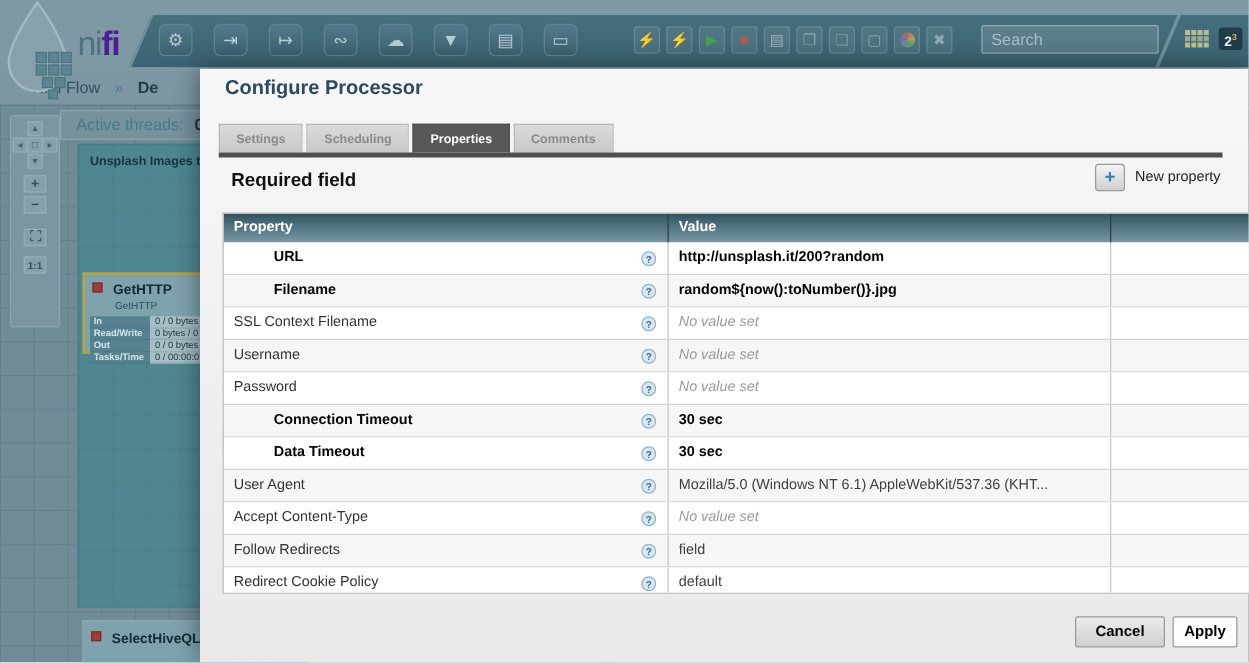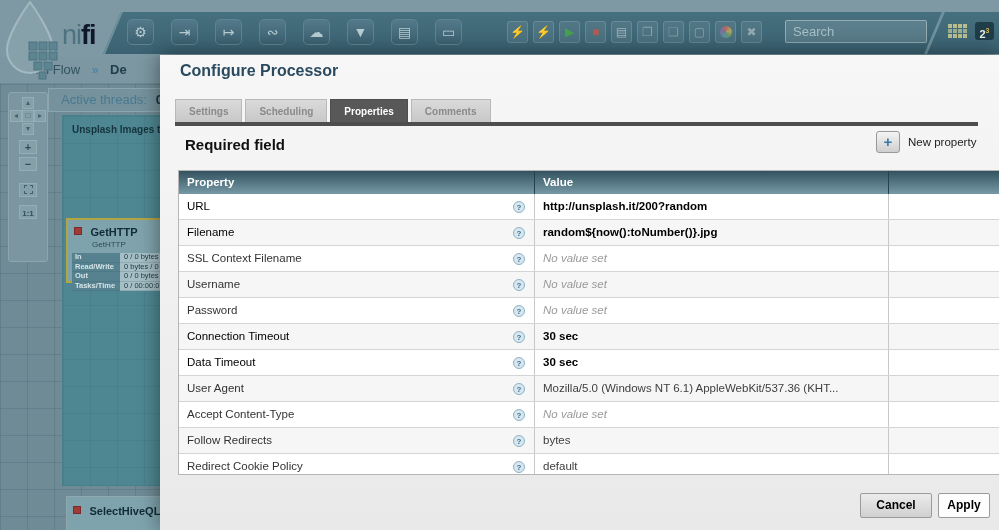--- a/index.html
+++ b/index.html
@@ -8,21 +8,21 @@
 
   
   .header { position:absolute; left:0; top:0; width:999px; height:84px; background:#7e99a3; }
   .toolbar-bar { position:absolute; left:103px; top:12px; right:0; height:42px;
     background:linear-gradient(#47707f,#3a6272);
     clip-path:polygon(18px 0, 100% 0, 100% 100%, 0 100%); }
   .toolbar-bar::before { content:""; position:absolute; left:6px; top:0; width:5px; height:100%;
     background:#6d919d; transform:skewX(-23deg); }
   .brand { position:absolute; left:62px; top:20px; font-size:27px; letter-spacing:-1px; z-index:3; }
   .brand .b1 { color:#4d7280; }
-  .brand .b2 { color:#0f172a; font-weight:bold; }
+  .brand .b2 { color:#4c1d95; font-weight:bold; }
   .logo-svg { position:absolute; left:2px; top:0; z-index:3; }
 
   .component-group { position:absolute; left:24px; top:7px; display:flex; gap:17px; }
   .tb-icon { width:27px; height:26px; border-radius:5px; background:linear-gradient(#53798a,#3c6170);
     border:1px solid #5d8492; color:#b7cbd2; font-size:14px; line-height:24px; text-align:center; }
   .action-group { position:absolute; left:404px; top:9px; display:flex; gap:5px; }
   .act-icon { width:21px; height:22px; border-radius:3px; background:rgba(255,255,255,0.07);
     border:1px solid rgba(255,255,255,0.14); font-size:12px; line-height:20px; text-align:center; }
   .wheel { display:inline-block; width:12px; height:12px; border-radius:50%; margin-top:4px;
     background:conic-gradient(#b06a62,#b3a25c,#6b9a68,#5d8da0,#7a6f9c,#b06a62); }
@@ -108,21 +108,21 @@
     border:1px solid #b5b5b5; background:#fff; }
   .thead { display:flex; height:23px; background:linear-gradient(#32525f,#7799a6); }
   .thcell { color:#fff; font-size:11.5px; font-weight:bold; line-height:23px; padding-left:8px;
     border-right:1px solid #24424e; }
   .c1 { width:356px; } .c2 { width:354px; } .c3 { width:88px; border-right:none; }
   .trow { display:flex; height:26px; border-bottom:1px solid #d4d4d4; background:#fff; }
   .trow.alt { background:#f6f6f6; }
   .tcell { font-size:11.5px; line-height:25px; padding-left:8px; border-right:1px solid #c8c8c8;
     white-space:nowrap; overflow:hidden; position:relative; }
   .tcell.prop { width:356px; color:#333; }
-  .tcell.prop.req span[data-name="property-name"] { font-weight:normal; color:#000; }
+  .tcell.prop.req span[data-name="property-name"] { font-weight:bold; color:#000;margin-left:32px; }
   .tcell.val { width:354px; }
   .tcell.extra { width:88px; border-right:none; }
   .val.set-strong { font-weight:bold; color:#000; }
   .val.set { color:#404040; }
   .val.empty { color:#9a9a9a; font-style:italic; }
   .help { position:absolute; right:9px; top:7px; width:12px; height:12px; border-radius:50%;
     background:#d7e7f0; border:1px solid #8fb2c7; color:#3e6e8e; font-size:8px; font-weight:bold;
     line-height:11px; text-align:center; }
 
   .btn { position:absolute; top:438px; height:25px; border:1px solid #9a9a9a; border-radius:2px;
@@ -315,21 +315,21 @@
             <div class="tcell val set" data-name="property-value-cell"><span data-name="property-value">Mozilla/5.0 (Windows NT 6.1) AppleWebKit/537.36 (KHT...</span></div>
             <div class="tcell extra" data-name="row-extra-cell"></div>
           </div>
           <div class="trow" data-name="property-row">
             <div class="tcell prop" data-name="property-name-cell"><span data-name="property-name">Accept Content-Type</span><span class="help" data-name="help-icon">?</span></div>
             <div class="tcell val empty" data-name="property-value-cell"><span data-name="property-value">No value set</span></div>
             <div class="tcell extra" data-name="row-extra-cell"></div>
           </div>
           <div class="trow alt" data-name="property-row">
             <div class="tcell prop" data-name="property-name-cell"><span data-name="property-name">Follow Redirects</span><span class="help" data-name="help-icon">?</span></div>
-            <div class="tcell val set" data-name="property-value-cell"><span data-name="property-value">bytes</span></div>
+            <div class="tcell val set" data-name="property-value-cell"><span data-name="property-value">field</span></div>
             <div class="tcell extra" data-name="row-extra-cell"></div>
           </div>
           <div class="trow" data-name="property-row">
             <div class="tcell prop" data-name="property-name-cell"><span data-name="property-name">Redirect Cookie Policy</span><span class="help" data-name="help-icon">?</span></div>
             <div class="tcell val set" data-name="property-value-cell"><span data-name="property-value">default</span></div>
             <div class="tcell extra" data-name="row-extra-cell"></div>
           </div>
         </div>
     </div>
 

